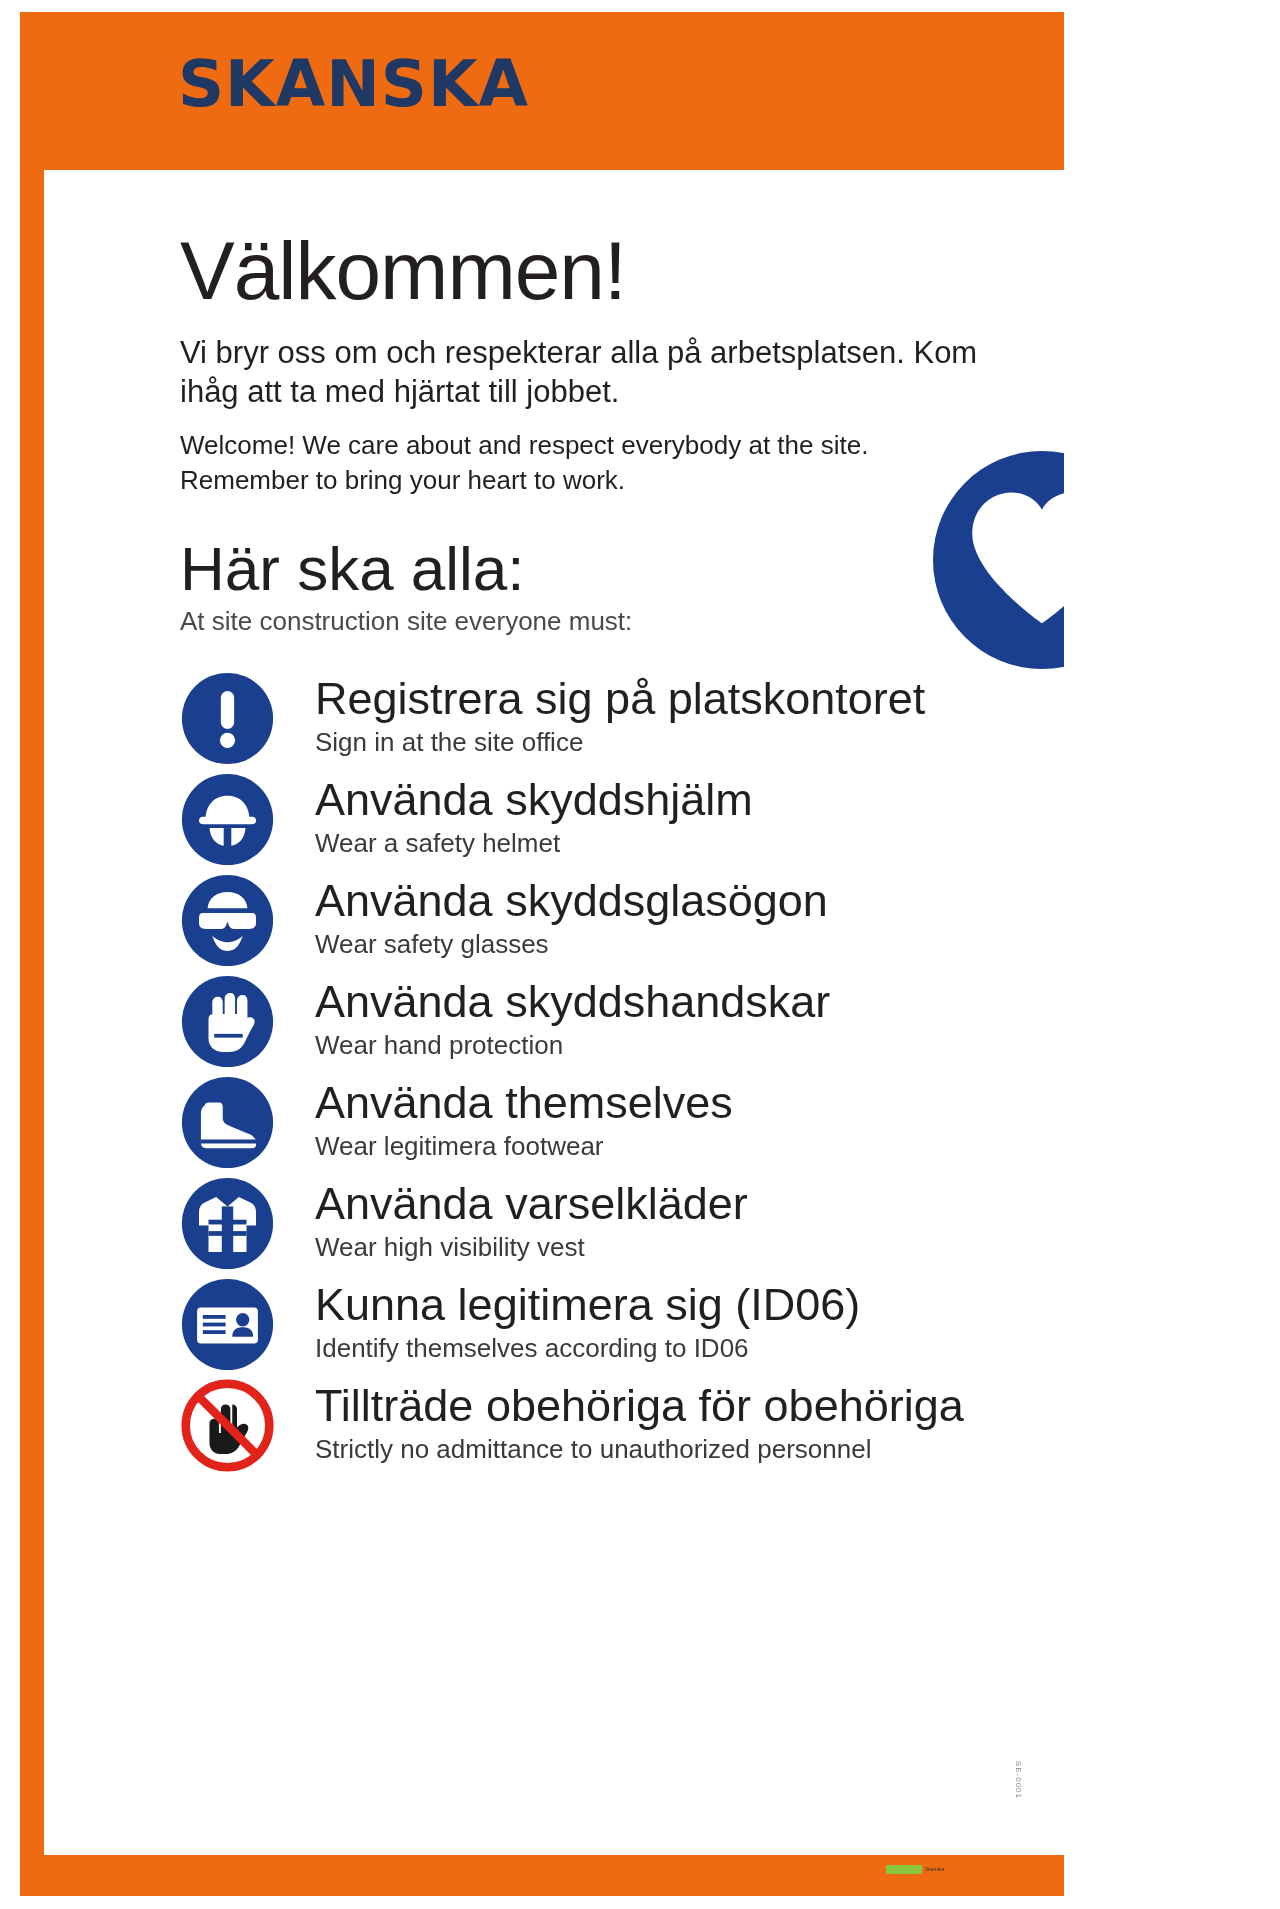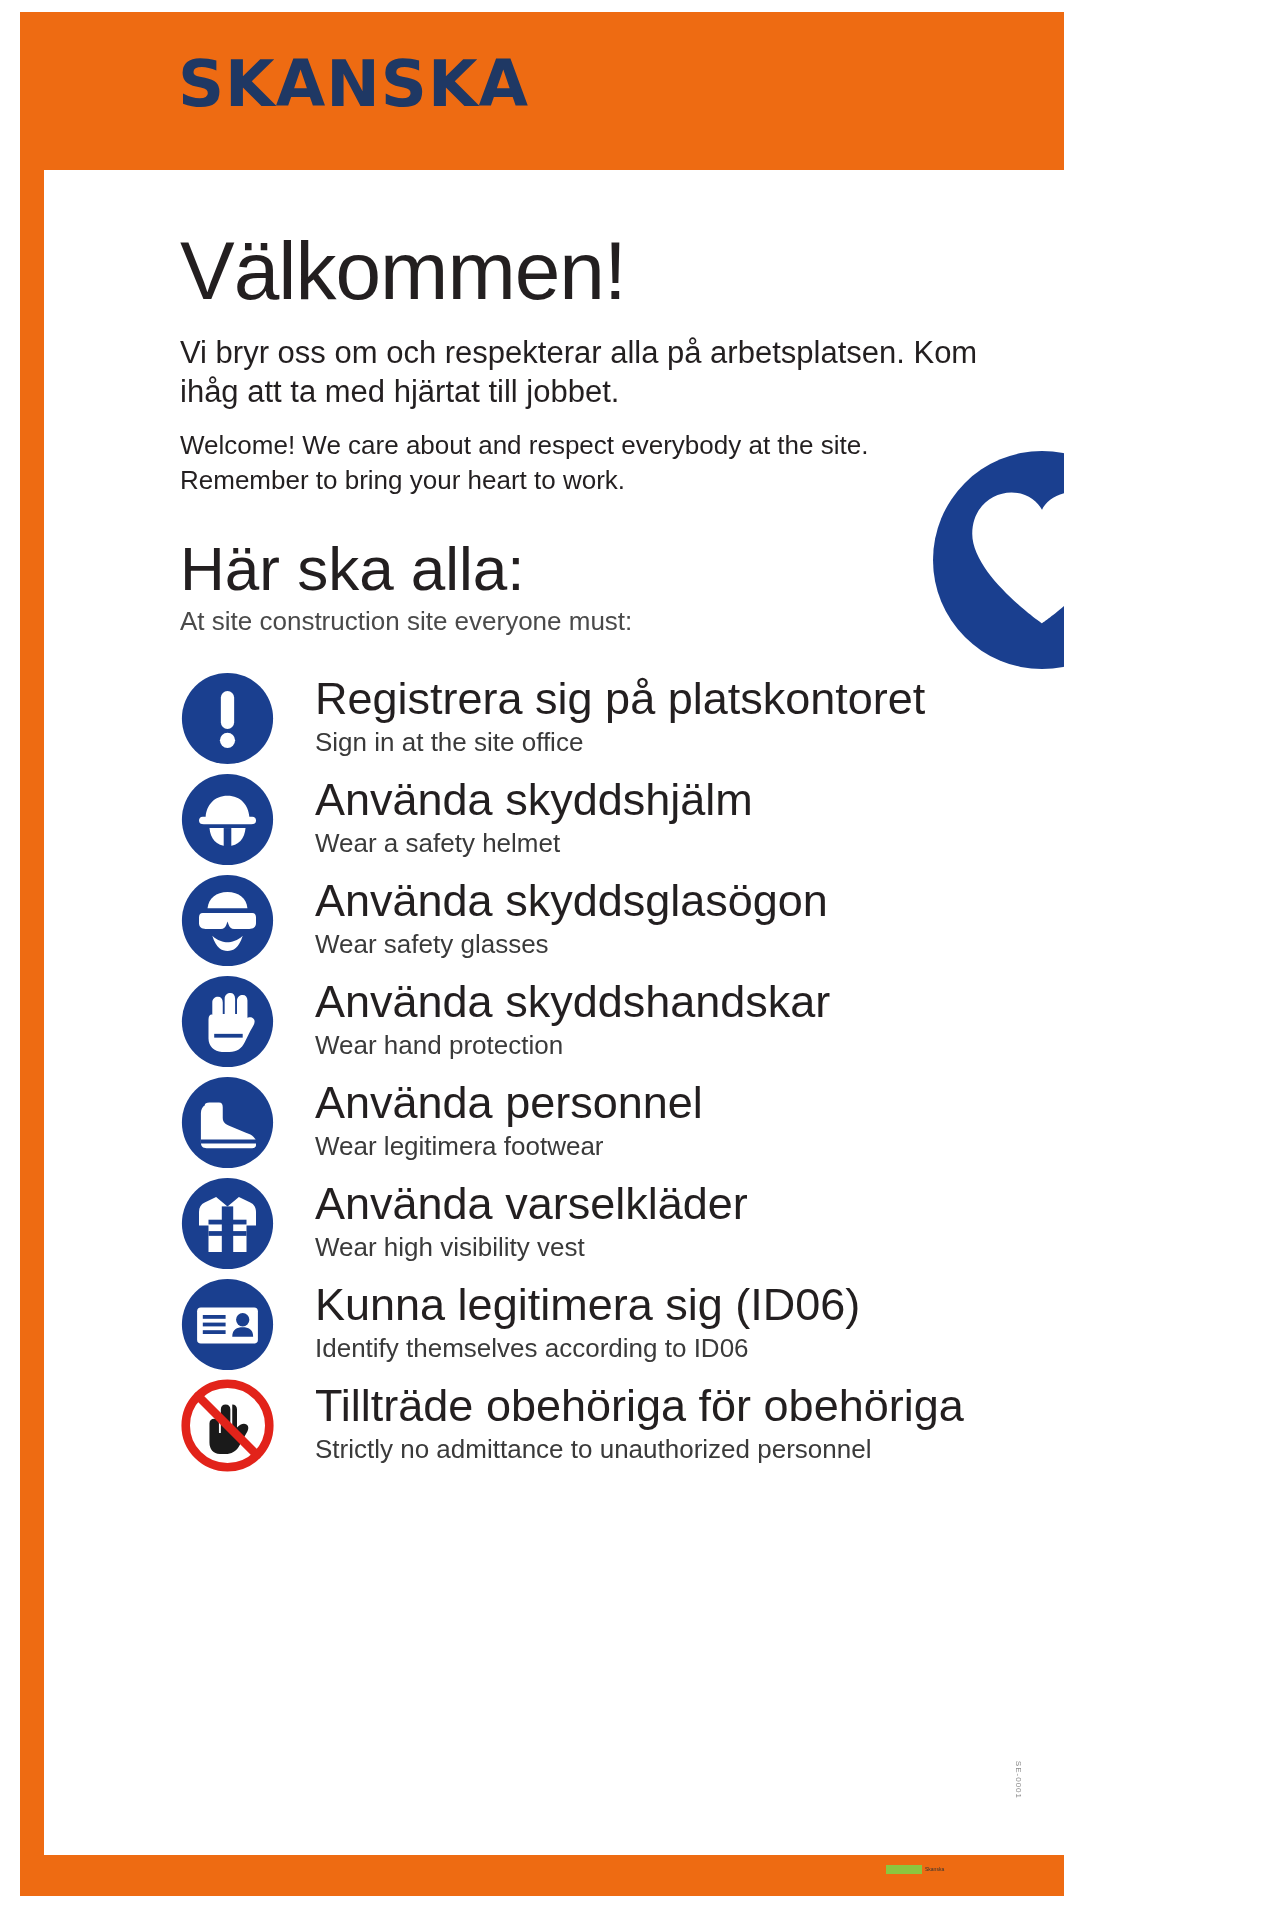--- a/index.html
+++ b/index.html
@@ -240,21 +240,21 @@
 
       <div class="rule">
         <div class="rule-icon">
           <svg viewBox="0 0 100 100">
             <circle cx="50" cy="50" r="48" fill="#1a3f8f"></circle>
             <path fill="#ffffff" d="M26 32 C26 30 28 29 31 29 L41 29 C44 29 45 31 45 34 L45 45 C45 50 48 52 53 54 L70 61 C76 63 80 66 80 71 L80 74 C80 76 78 77 76 77 L28 77 C24 77 22 75 22 71 L22 40 C22 36 24 33 26 32 Z"></path>
             <path fill="#1a3f8f" d="M22 68 L80 68 L80 72 L22 72 Z"></path>
           </svg>
         </div>
         <div class="rule-text">
-          <div class="rule-sv">Använda personnel</div>
+          <div class="rule-sv">Använda themselves</div>
           <div class="rule-en">Wear legitimera footwear</div>
         </div>
       </div>
 
       <div class="rule">
         <div class="rule-icon">
           <svg viewBox="0 0 100 100">
             <circle cx="50" cy="50" r="48" fill="#1a3f8f"></circle>
             <path fill="#ffffff" d="M38 22 L50 32 L62 22 L74 28 C78 30 80 33 80 38 L80 52 L70 52 L70 80 L30 80 L30 52 L20 52 L20 38 C20 33 22 30 26 28 Z"></path>
             <rect x="44" y="32" width="12" height="48" fill="#1a3f8f"></rect>

